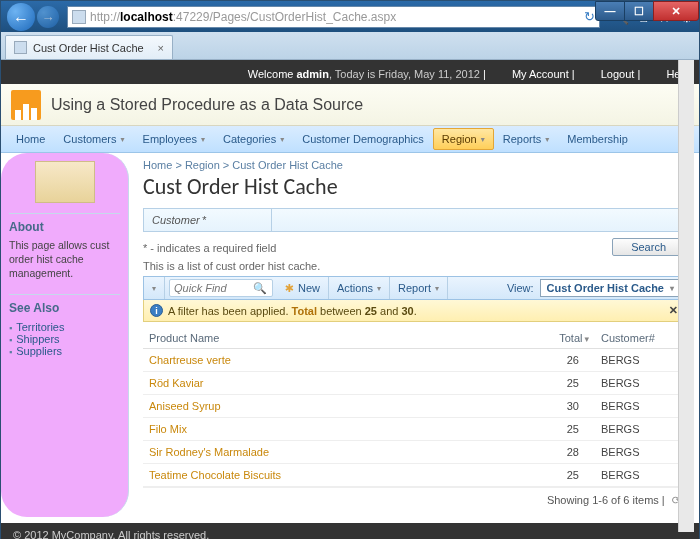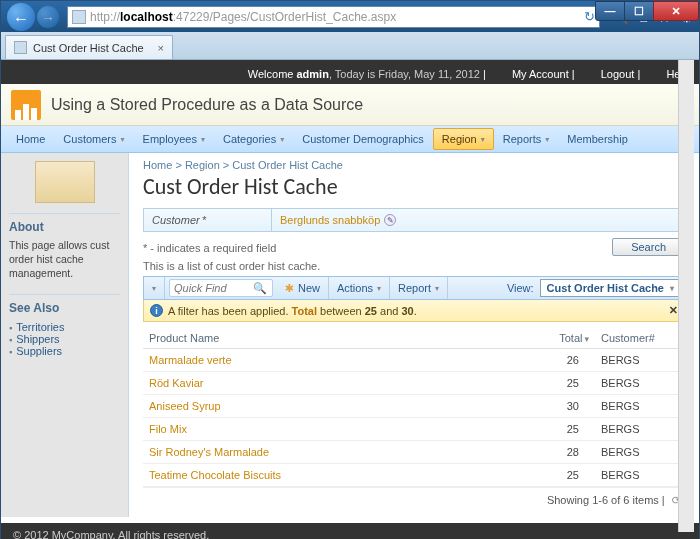--- a/index.html
+++ b/index.html
@@ -31,21 +31,21 @@
 .banner-logo { width: 30px; height: 30px; background: #f79b1e; display: flex; align-items: flex-end; justify-content: center; border-radius: 2px; }
 .banner-logo span { display: inline-block; width: 6px; background: #fff; margin: 0 1px; }
 .banner-title { font-size: 16px; color: #444; }
 
 .menubar { background: linear-gradient(#d9ecff,#bfe0ff); height: 27px; display: flex; align-items: center; padding: 0 6px; border-bottom: 1px solid #9cc5e8; font-size: 11px; color: #2a5a8a; }
 .menu-item { padding: 4px 8px; display: flex; align-items: center; gap: 4px; border: 1px solid transparent; cursor: pointer; }
 .menu-item.active { background: linear-gradient(#ffe7a2,#ffcf5a); border: 1px solid #e2a638; color: #5a3b00; border-radius: 2px; }
 .caret { font-size: 8px; color: #888; }
 
 .content { display: flex; }
-.sidebar { width: 128px; background: #e5e5e5; border-right: 1px solid #c5d9eb; padding: 8px 8px 12px; }
+.sidebar { width: 128px; background: #f0abfc; border-right: 1px solid #c5d9eb; padding: 8px 8px 12px; border-radius: 26px; }
 .side-img { width: 60px; height: 42px; background: linear-gradient(#f7e8c8,#e8d39a); border: 1px solid #d0bc88; margin: 0 auto 10px; }
 .side-h { font-size: 12px; color: #466a8a; font-weight: bold; border-top: 1px solid #c5d9eb; padding: 6px 0 4px; }
 .side-p { color: #444; font-size: 10.5px; line-height: 1.35; }
 .side-list { list-style: none; margin-top: 2px; }
 .side-list li::before { content: "▪"; color: #5a7fa3; margin-right: 4px; font-size: 9px; }
 .side-list a { color: #2a5a8a; text-decoration: none; margin-top: 26px; }
 
 .main { flex: 1; padding: 6px 14px 10px; }
 .breadcrumb { color: #5a7fa3; font-size: 11px; margin-bottom: 2px; }
 .breadcrumb a { color: #5a7fa3; text-decoration: none; }
@@ -194,24 +194,20 @@
         <a href="#">Region</a> &gt;
         <span>Cust Order Hist Cache</span>
       </div>
       <div class="page-title">Cust Order Hist Cache</div>
 
       <div class="form-row">
         <div class="form-label">
               <span>Customer</span>
               <span class="req">*</span>
             </div>
-        <div class="form-val">
-          <span>Berglunds snabbköp</span>
-          <span class="round-icon">✎</span>
-        </div>
       </div>
 
       <div class="note">
         <span>* - indicates a required field</span>
         <button class="search-btn">Search</button>
       </div>
       <div class="list-note">This is a list of cust order hist cache.</div>
 
       <div class="toolbar">
         <div class="tb-btn drop">
@@ -250,21 +246,21 @@
       <table class="grid">
         <thead>
               <tr>
           <th><span>Product Name</span></th>
           <th style="text-align:right;width:70px"><span>Total</span><span class="sort">▾</span></th>
           <th style="width:90px"><span>Customer#</span></th>
         </tr>
             </thead>
         <tbody id="gridbody">
               <tr>
-                <td><a class="plink" href="#">Marmalade verte</a></td>
+                <td><a class="plink" href="#">Chartreuse verte</a></td>
                 <td class="num">26</td>
                 <td>BERGS</td>
               </tr>
               <tr>
                 <td><a class="plink" href="#">Röd Kaviar</a></td>
                 <td class="num">25</td>
                 <td>BERGS</td>
               </tr>
               <tr>
                 <td><a class="plink" href="#">Aniseed Syrup</a></td>

